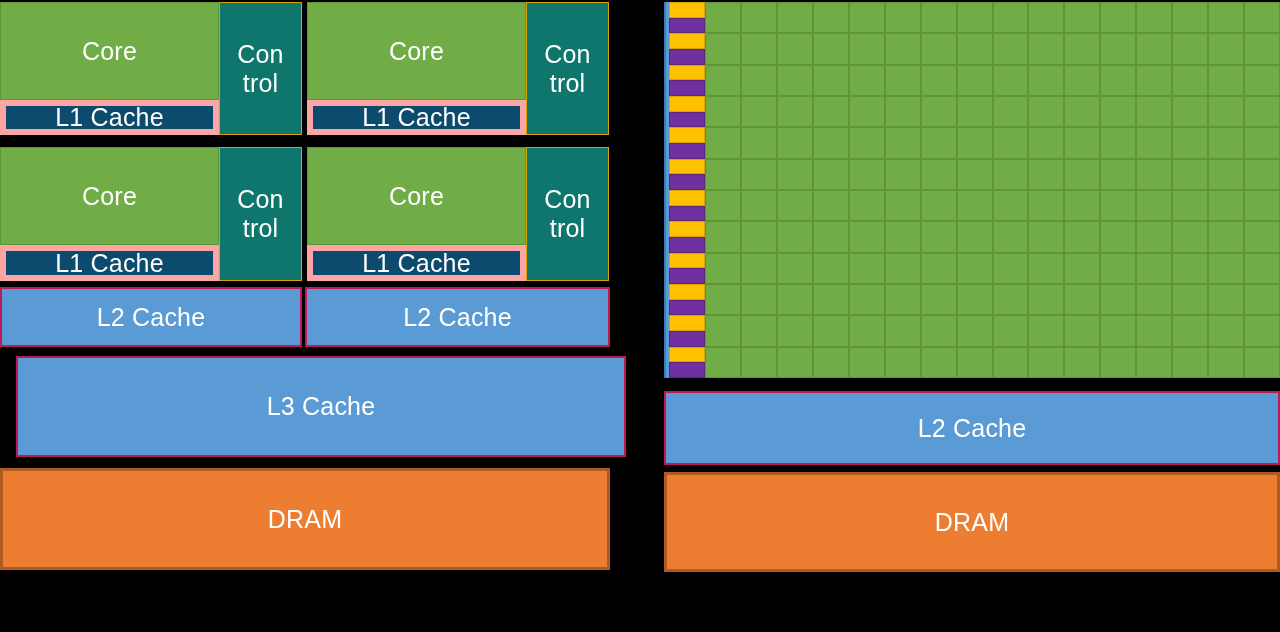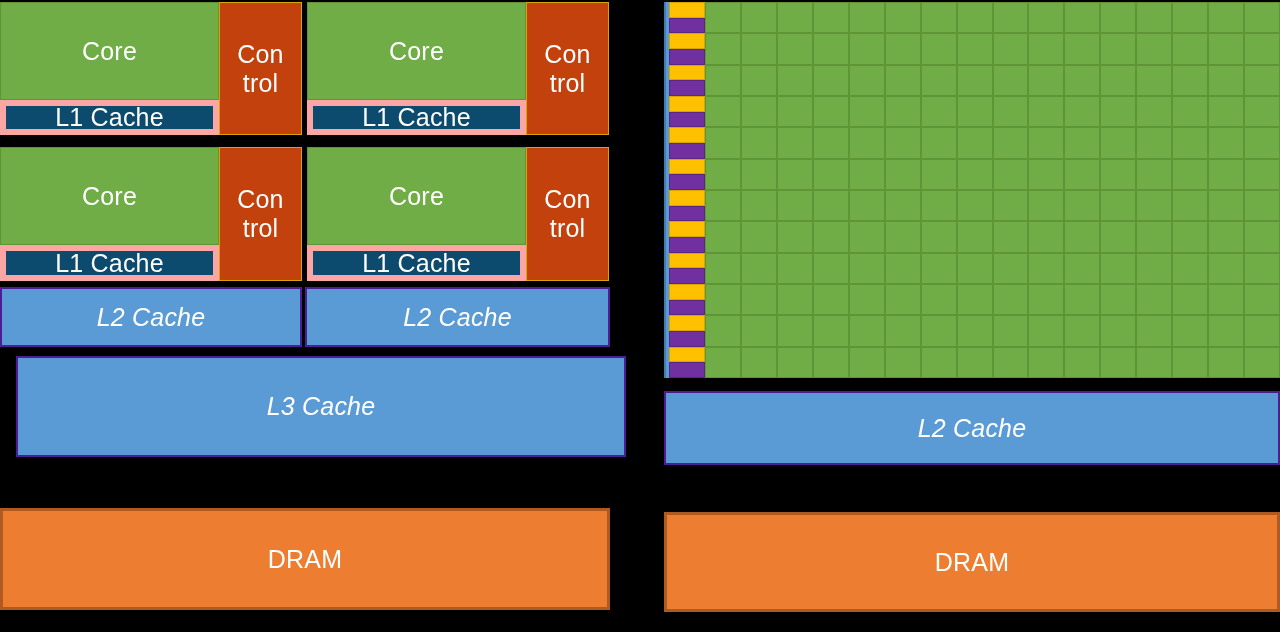--- a/index.html
+++ b/index.html
@@ -30,24 +30,24 @@
     font-size: 25px;
     line-height: 1.15;
     text-align: center;
     letter-spacing: 0.2px;
     white-space: pre-line;
     overflow: hidden;
   }
 
   
   .core   { background: #70AD47; border: 1px solid #5F9537; }
-  .ctrl   { background: #c2410c; border: 1px solid #D9A400; }
+  .ctrl   { background: #0f766e; border: 1px solid #D9A400; }
   .l1     { background: #0c4a6e; border: 6px solid #fca5a5; }
-  .cache  { background: #5B9BD5; border: 2px solid #4c1d95; font-style: italic; }
-  .dram   { background: #ED7D31; border: 3px solid #AE5A21; margin-top: 40px; }
+  .cache  { background: #5B9BD5; border: 2px solid #be185d; }
+  .dram   { background: #ED7D31; border: 3px solid #AE5A21; }
 
   
   #gpu-grid {
     position: absolute;
     display: grid;
     box-sizing: border-box;
   }
   .gcore {
     background: #70AD47;
     border: 1px solid #5F9537;

